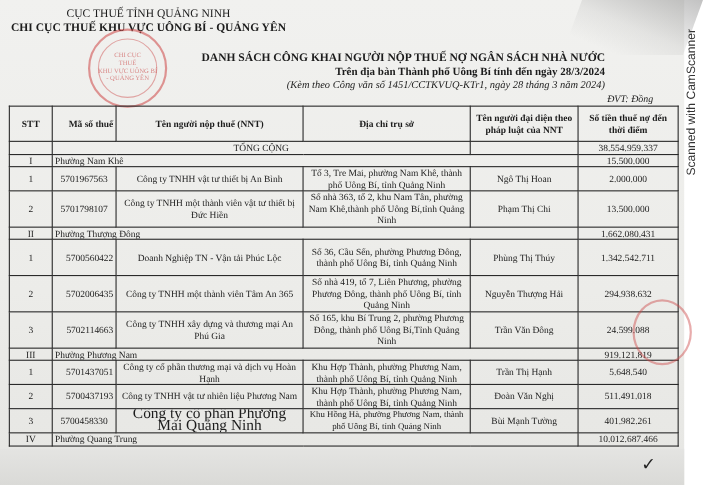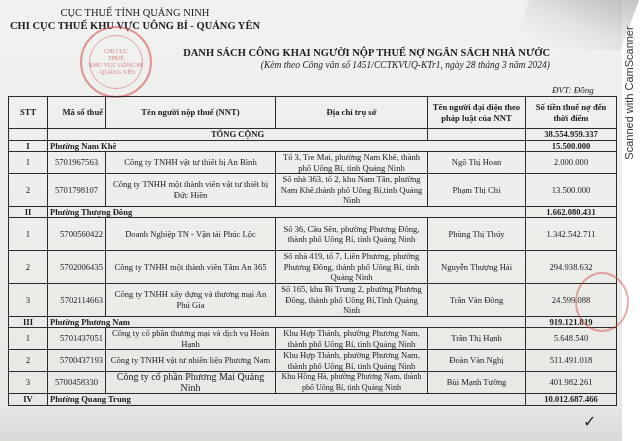--- a/index.html
+++ b/index.html
@@ -51,21 +51,21 @@
     border-collapse:collapse; table-layout:fixed;
     font-size:8.6px;
   }
   td, th {
     border:1px solid #2a2a2a; padding:0 2px; vertical-align:middle;
     overflow:hidden; line-height:10.5px;
   }
   th { font-weight:bold; text-align:center; font-size:8.6px; }
   .c { text-align:center; }
   .r { text-align:center; }
-  .b { font-weight:bold; }
+  .b { font-weight:normal; }
   .l { text-align:right;margin-left:36px; }
   .scan-label {
     position:absolute; left:618px; top:8px; width:22px; height:170px;
     display:flex; align-items:center; justify-content:center;
   }
   .scan-label span {
     transform:rotate(-90deg); white-space:nowrap;
     font-family:"Liberation Sans","DejaVu Sans",sans-serif; font-size:11px; color:#333;
   }
   .checkmark {
@@ -87,20 +87,21 @@
 
 <div class="stamp">
   <div>CHI CỤC</div>
   <div>THUẾ</div>
   <div>KHU VỰC UÔNG BÍ</div>
   <div>- QUẢNG YÊN</div>
 </div>
 
 <div class="title-block">
   <div class="title1">DANH SÁCH CÔNG KHAI NGƯỜI NỘP THUẾ NỢ NGÂN SÁCH NHÀ NƯỚC</div>
+  <div class="title2">Trên địa bàn Thành phố Uông Bí tính đến ngày 28/3/2024</div>
   <div class="title3">(Kèm theo Công văn số 1451/CCTKVUQ-KTr1, ngày 28 tháng 3 năm 2024)</div>
 </div>
 
 <div class="unit">ĐVT: Đồng</div>
 
 <table>
   <colgroup>
     <col style="width:39px">
       <col style="width:58px">
       <col style="width:170px">
@@ -193,21 +194,21 @@
     <td class="c">2</td>
     <td class="l">5700437193</td>
     <td class="c">Công ty TNHH vật tư nhiên liệu Phương Nam</td>
     <td class="c">Khu Hợp Thành, phường Phương Nam, thành phố Uông Bí, tỉnh Quảng Ninh</td>
     <td class="c">Đoàn Văn Nghị</td>
     <td class="r">511.491.018</td>
   </tr>
   <tr style="height:21px">
     <td class="c">3</td>
     <td class="c">5700458330</td>
-    <td class="c" style="font-size:10px">Công ty cổ phần Phương Mai Quảng Ninh</td>
+    <td class="c" style="font-size:14px">Công ty cổ phần Phương Mai Quảng Ninh</td>
     <td class="c" style="font-size:8px">Khu Hồng Hà, phường Phương Nam, thành phố Uông Bí, tỉnh Quảng Ninh</td>
     <td class="c">Bùi Mạnh Tường</td>
     <td class="r">401.982.261</td>
   </tr>
 
   <tr style="height:10px">
     <td class="c b">IV</td>
     <td colspan="4" class="b">Phường Quang Trung</td>
     <td class="r b">10.012.687.466</td>
   </tr>

